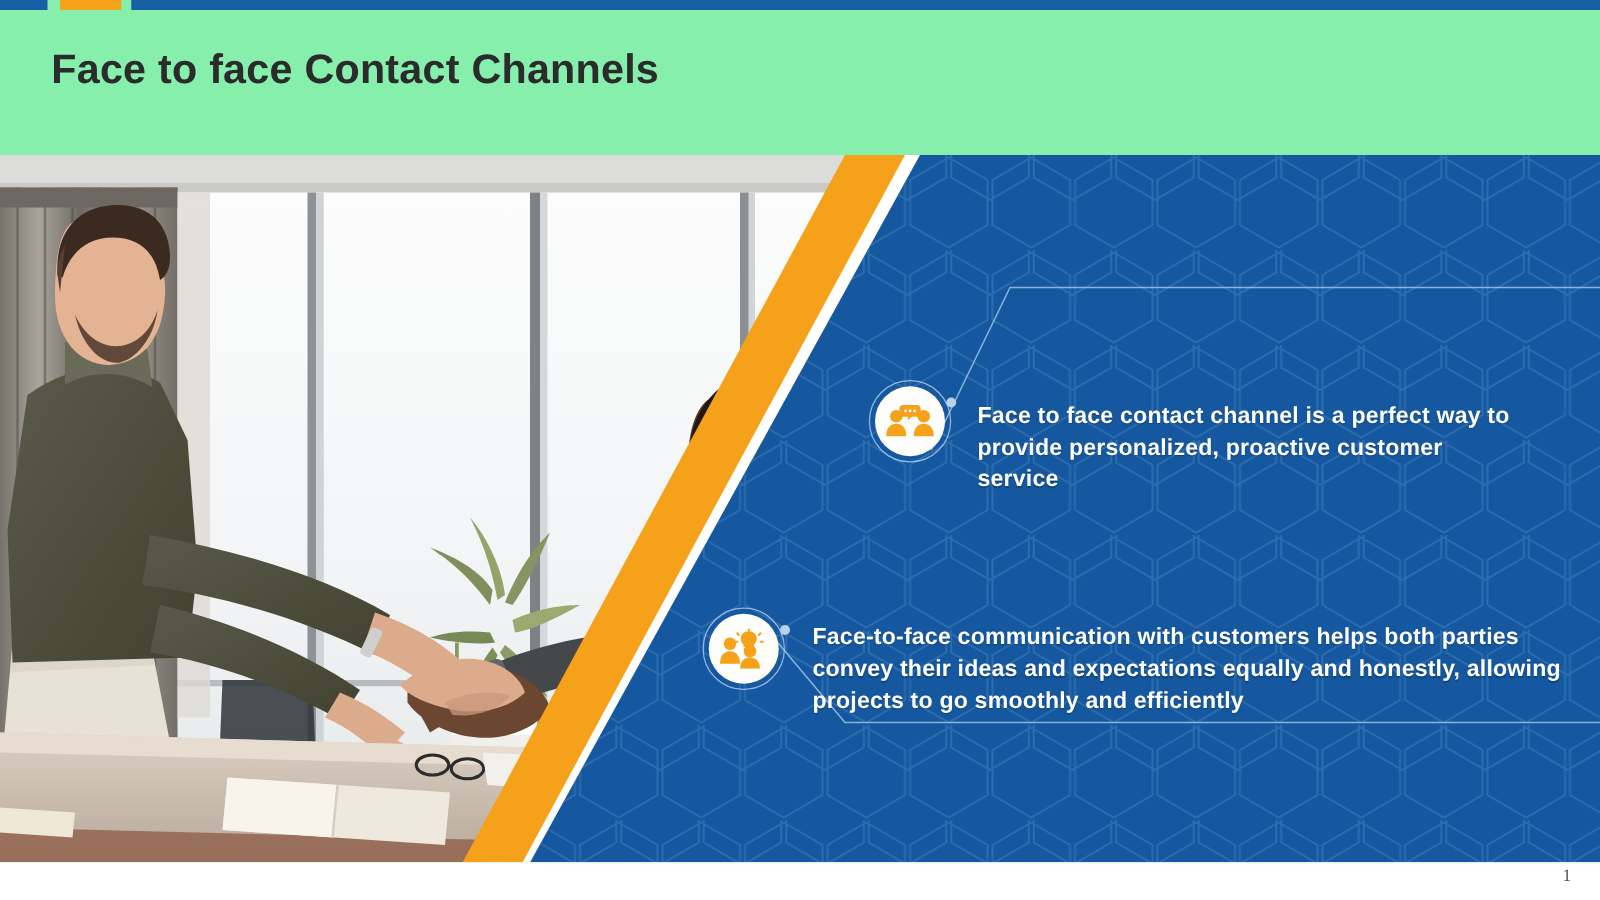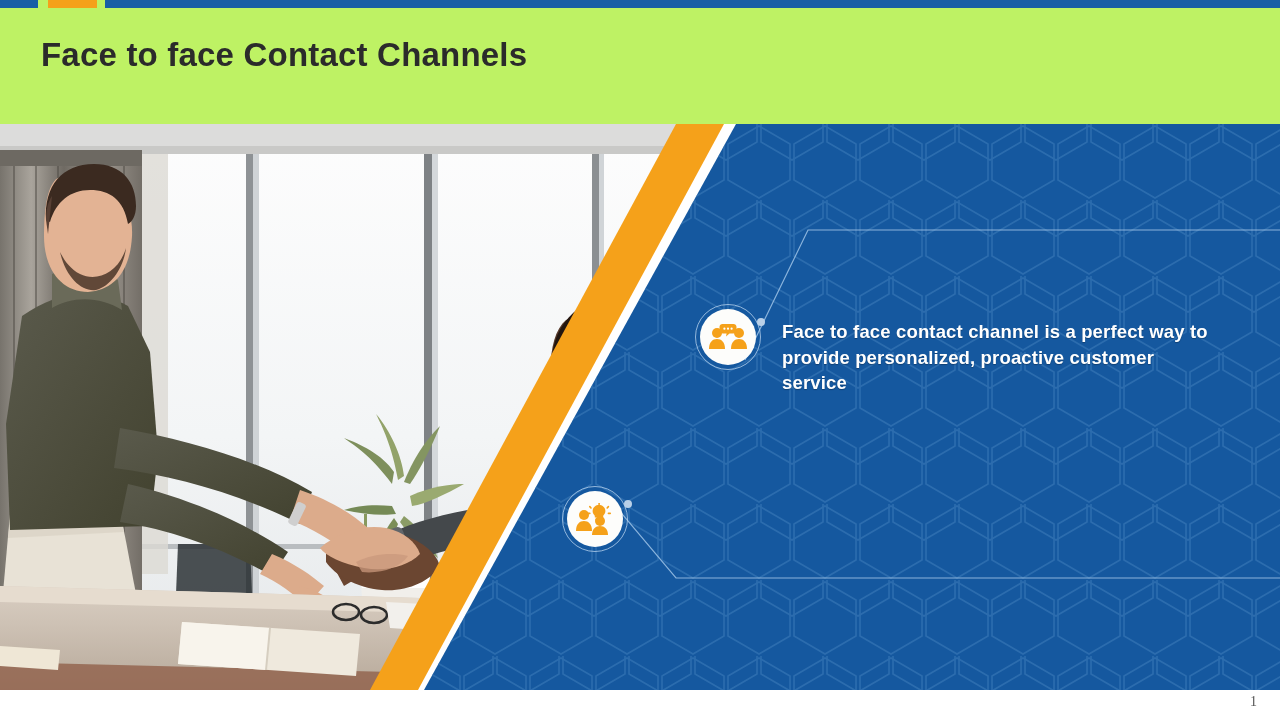--- a/index.html
+++ b/index.html
@@ -10,21 +10,21 @@
   body {
     width: 1280px;
     height: 720px;
     overflow: hidden;
     font-family: "Liberation Sans", sans-serif;
   }
   .slide {
     position: relative;
     width: 1280px;
     height: 720px;
-    background: #bef264;
+    background: #86efac;
     overflow: hidden;
   }
 
   
   .topbar {
     position: absolute;
     top: 0; left: 0;
     width: 1280px;
     height: 8px;
   }
@@ -408,20 +408,21 @@
               <rect x="22.3" y="-1.2" width="1.6" height="3.4" rx="0.8"></rect>
               <rect x="13.6" y="2.6" width="1.6" height="3.4" rx="0.8" transform="rotate(-42 14.4 4.3)"></rect>
               <rect x="31.0" y="2.6" width="1.6" height="3.4" rx="0.8" transform="rotate(42 31.8 4.3)"></rect>
               <rect x="11.2" y="9.6" width="3.4" height="1.6" rx="0.8"></rect>
               <rect x="31.6" y="9.6" width="3.4" height="1.6" rx="0.8"></rect>
             </g>
           </svg>
         </div>
         <div class="badge-dot"></div>
       </div>
+      <div class="bullet-text">Face-to-face communication with customers helps both parties convey their ideas and expectations equally and honestly, allowing projects to go smoothly and efficiently</div>
     </div>
 
   </div>
 
   <div class="footer"></div>
   <div class="pagenum">1</div>
 
 </div>
 
 </body></html>

